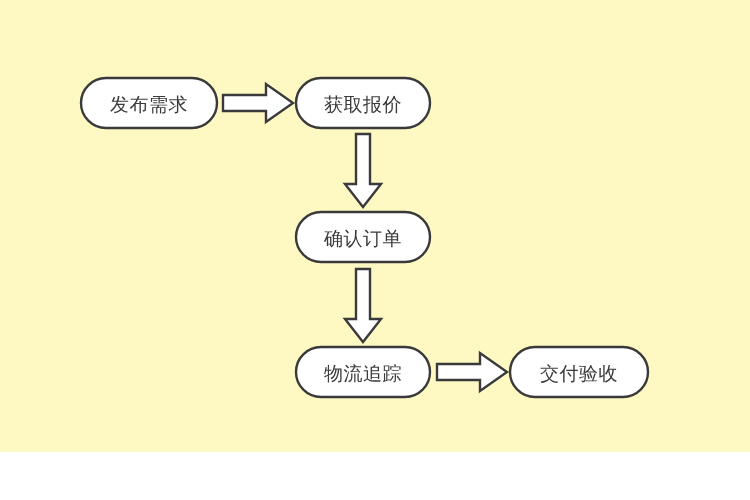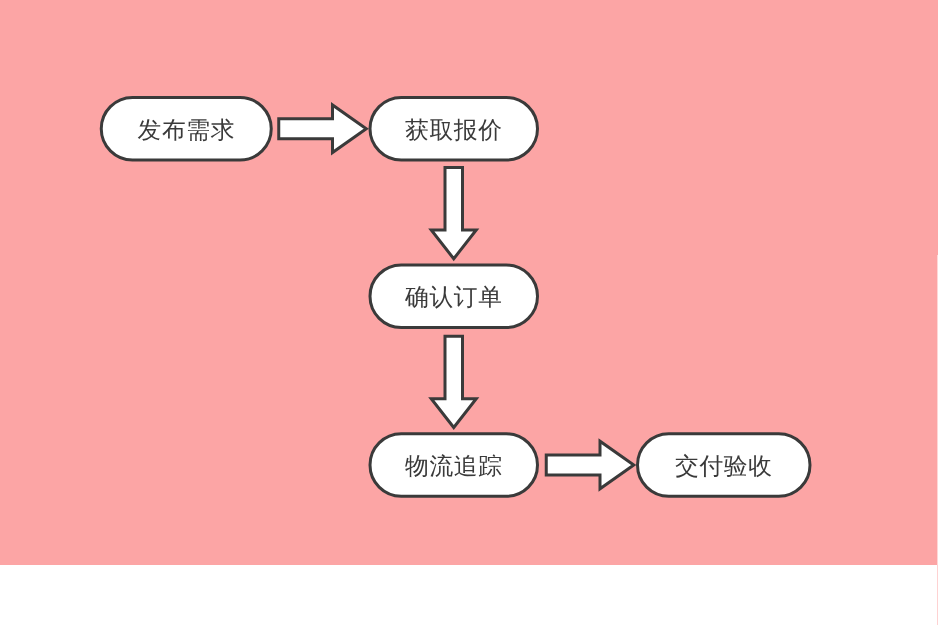--- a/index.html
+++ b/index.html
@@ -7,21 +7,21 @@
     padding: 0;
     background: #ffffff;
   }
   body {
     font-family: "DejaVu Sans", "Liberation Sans", sans-serif;
   }
   #canvas {
     position: relative;
     width: 750px;
     height: 452px;
-    background: #fca5a5;
+    background: #fef9c3;
     overflow: hidden;
   }
   #flow-svg {
     position: absolute;
     top: 0;
     left: 0;
     width: 750px;
     height: 500px;
   }
   .node-shape {

